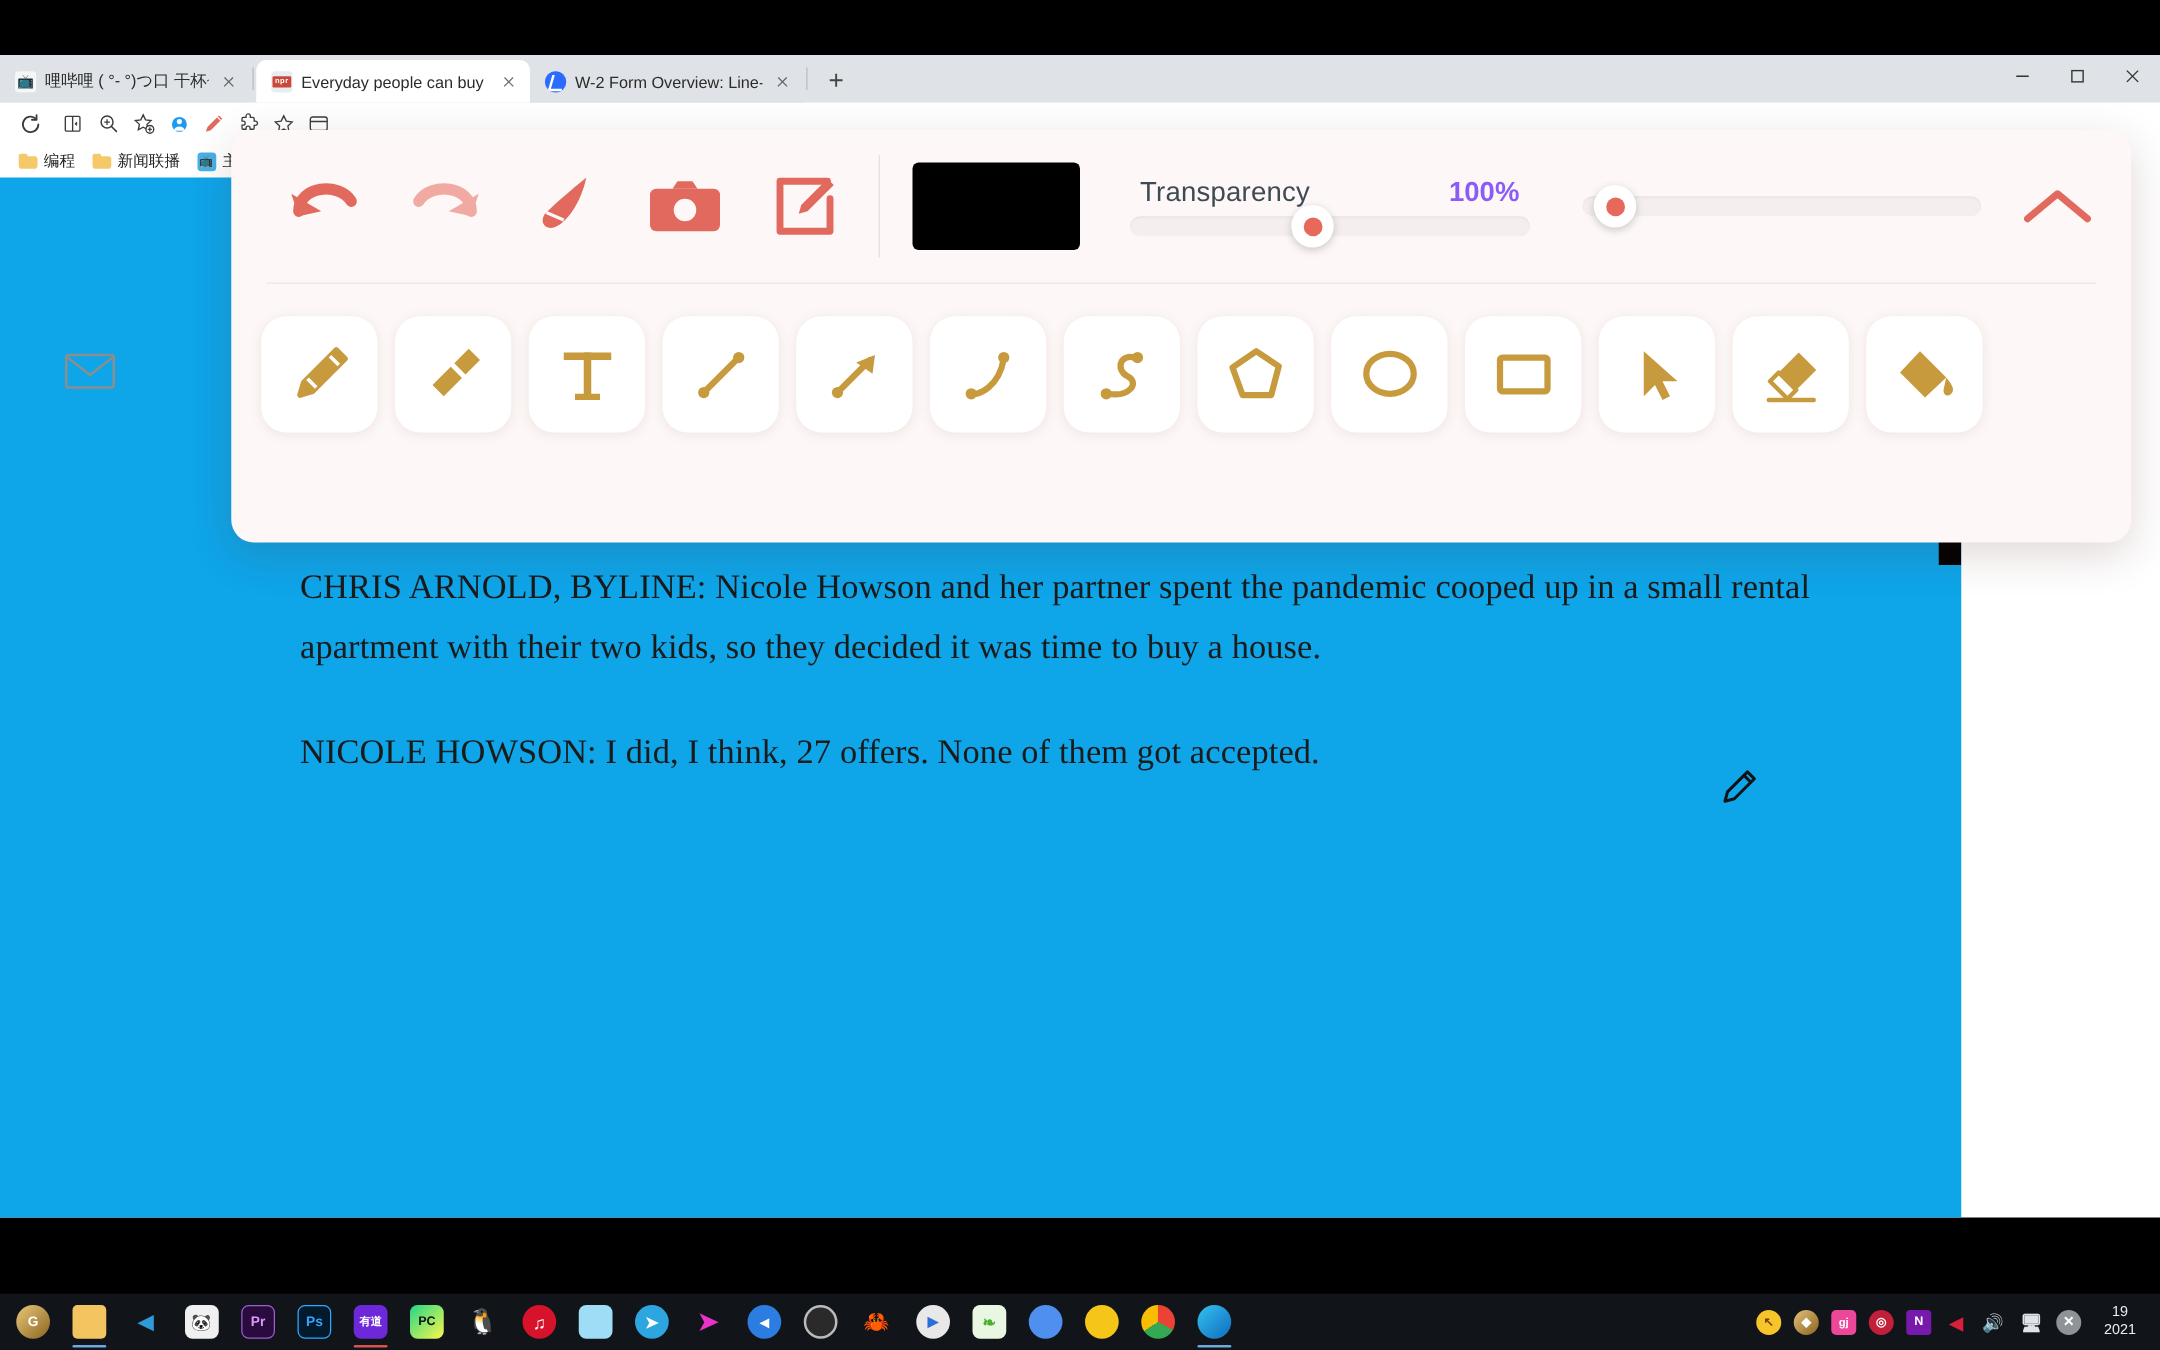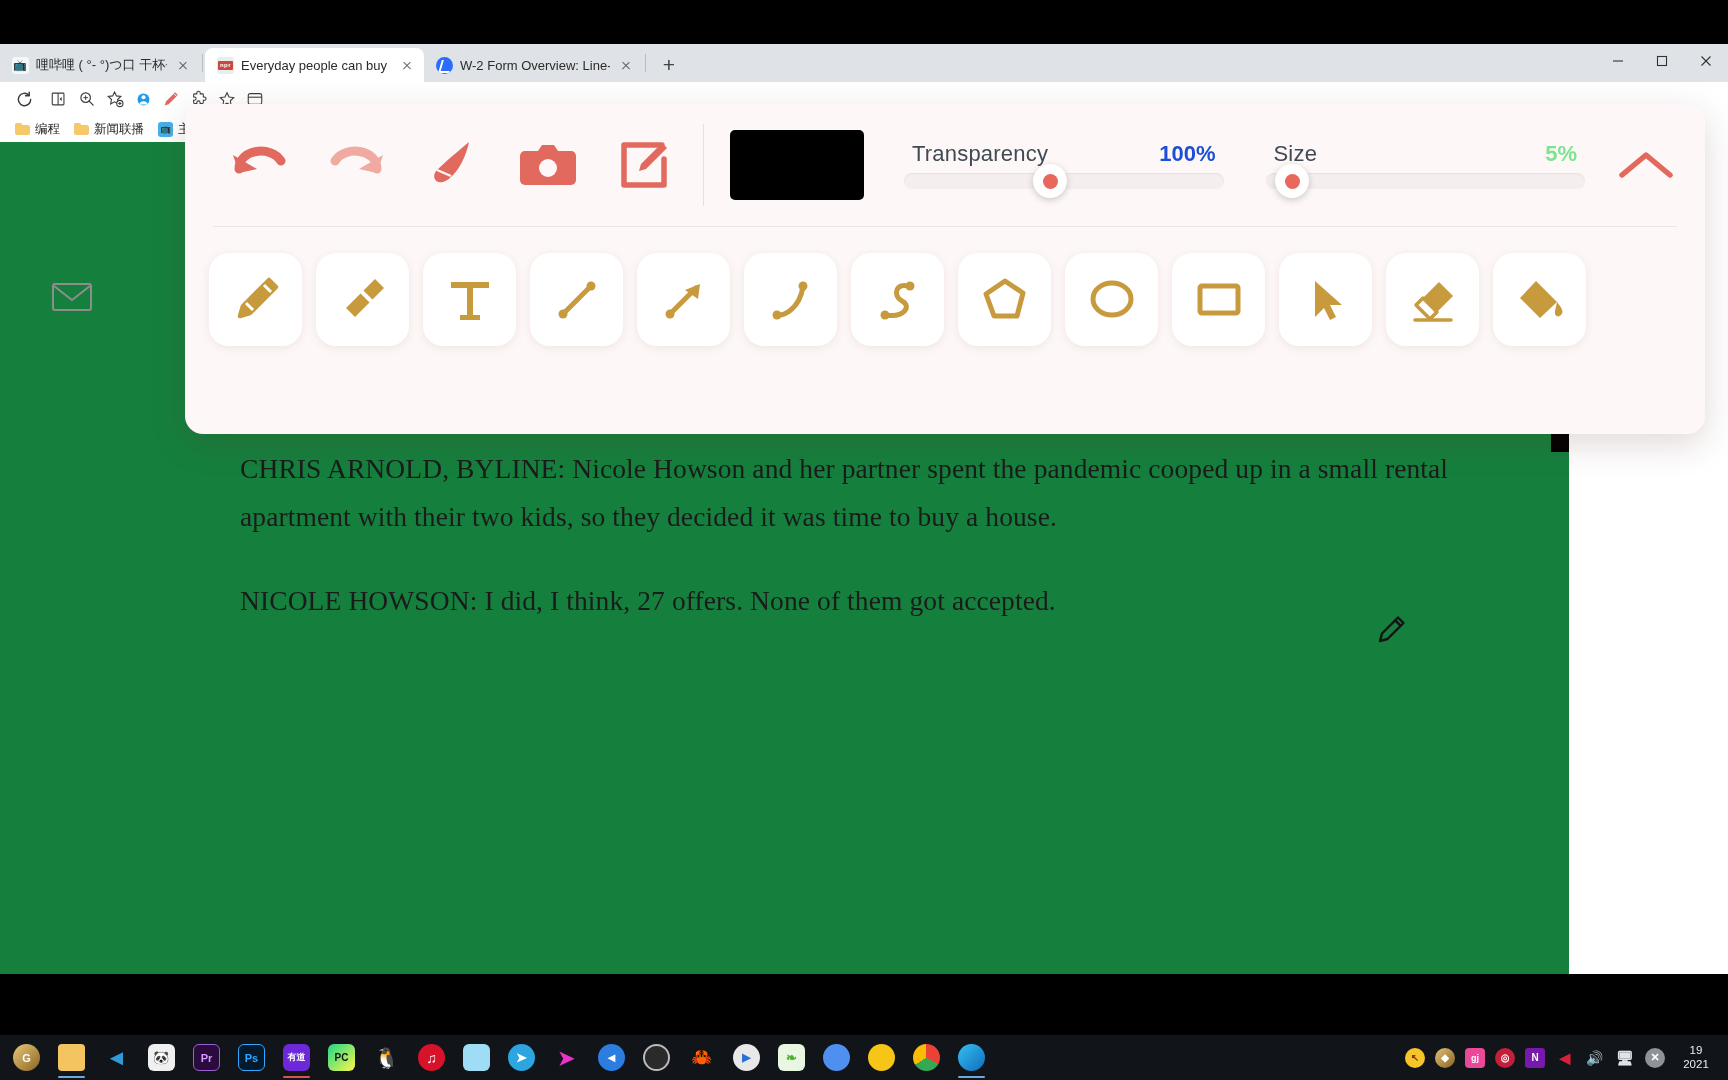--- a/index.html
+++ b/index.html
@@ -83,21 +83,21 @@
   .ic-folder::after{content:"";position:absolute;left:0;top:1px;width:7px;height:3px;
     background:#f5c96a;border-radius:1.5px 1.5px 0 0;}
   .ic-blue{background:#47b0e8;}
   .ic-ie{background:linear-gradient(135deg,#6fd0f0,#1e7fc1);border-radius:50%;}
   .ic-w3{background:#fff;color:#d9534f;font-size:13px;}
   .ic-zhihu{background:#0084ff;color:#fff;font-size:9px;}
   .ic-cctv{background:#fff;color:#c0392b;font-size:13px;}
 
   
   #page { position:absolute; left:0; top:98px; width:1569px; height:832px;
-          background:#15803d; overflow:hidden; }
+          background:#0ea5e9; overflow:hidden; }
   #article { padding:40px 0 0 240px; }
   .para { font-family:"Liberation Serif", serif; font-size:27.5px; line-height:1.74;
           color:#1b1b1b; max-width:1300px; margin-bottom:36px; letter-spacing:.1px; }
   .speaker { letter-spacing:.3px; }
 
   
   #page-pencil { position:absolute; right:160px; top:470px;
                  width:36px; height:36px; color:#111; }
 
   
@@ -386,34 +386,30 @@
 
         <div id="annot-divider"></div>
 
         <div id="swatch"></div>
 
         <div id="sliders">
 
           <div class="sliderblock" style="padding-right:34px;">
             <div class="sl-head">
               <span class="sl-label">Transparency</span>
-              <span class="sl-val" style="color:#1d4ed8;">100%</span>
+              <span class="sl-val" style="color:#8b5cf6;">100%</span>
             </div>
             <div class="sl-track">
               <div class="sl-knob" style="left:40.5%;">
                   <i></i>
                 </div>
             </div>
           </div>
 
           <div class="sliderblock" style="padding-left:8px;">
-            <div class="sl-head">
-              <span class="sl-label">Size</span>
-              <span class="sl-val" style="color:#7ee48f;">5%</span>
-            </div>
             <div class="sl-track">
               <div class="sl-knob" style="left:3%;">
                   <i></i>
                 </div>
             </div>
           </div>
         </div>
 
         <div id="collapse">
           <svg width="58" height="32" viewBox="0 0 58 32">

